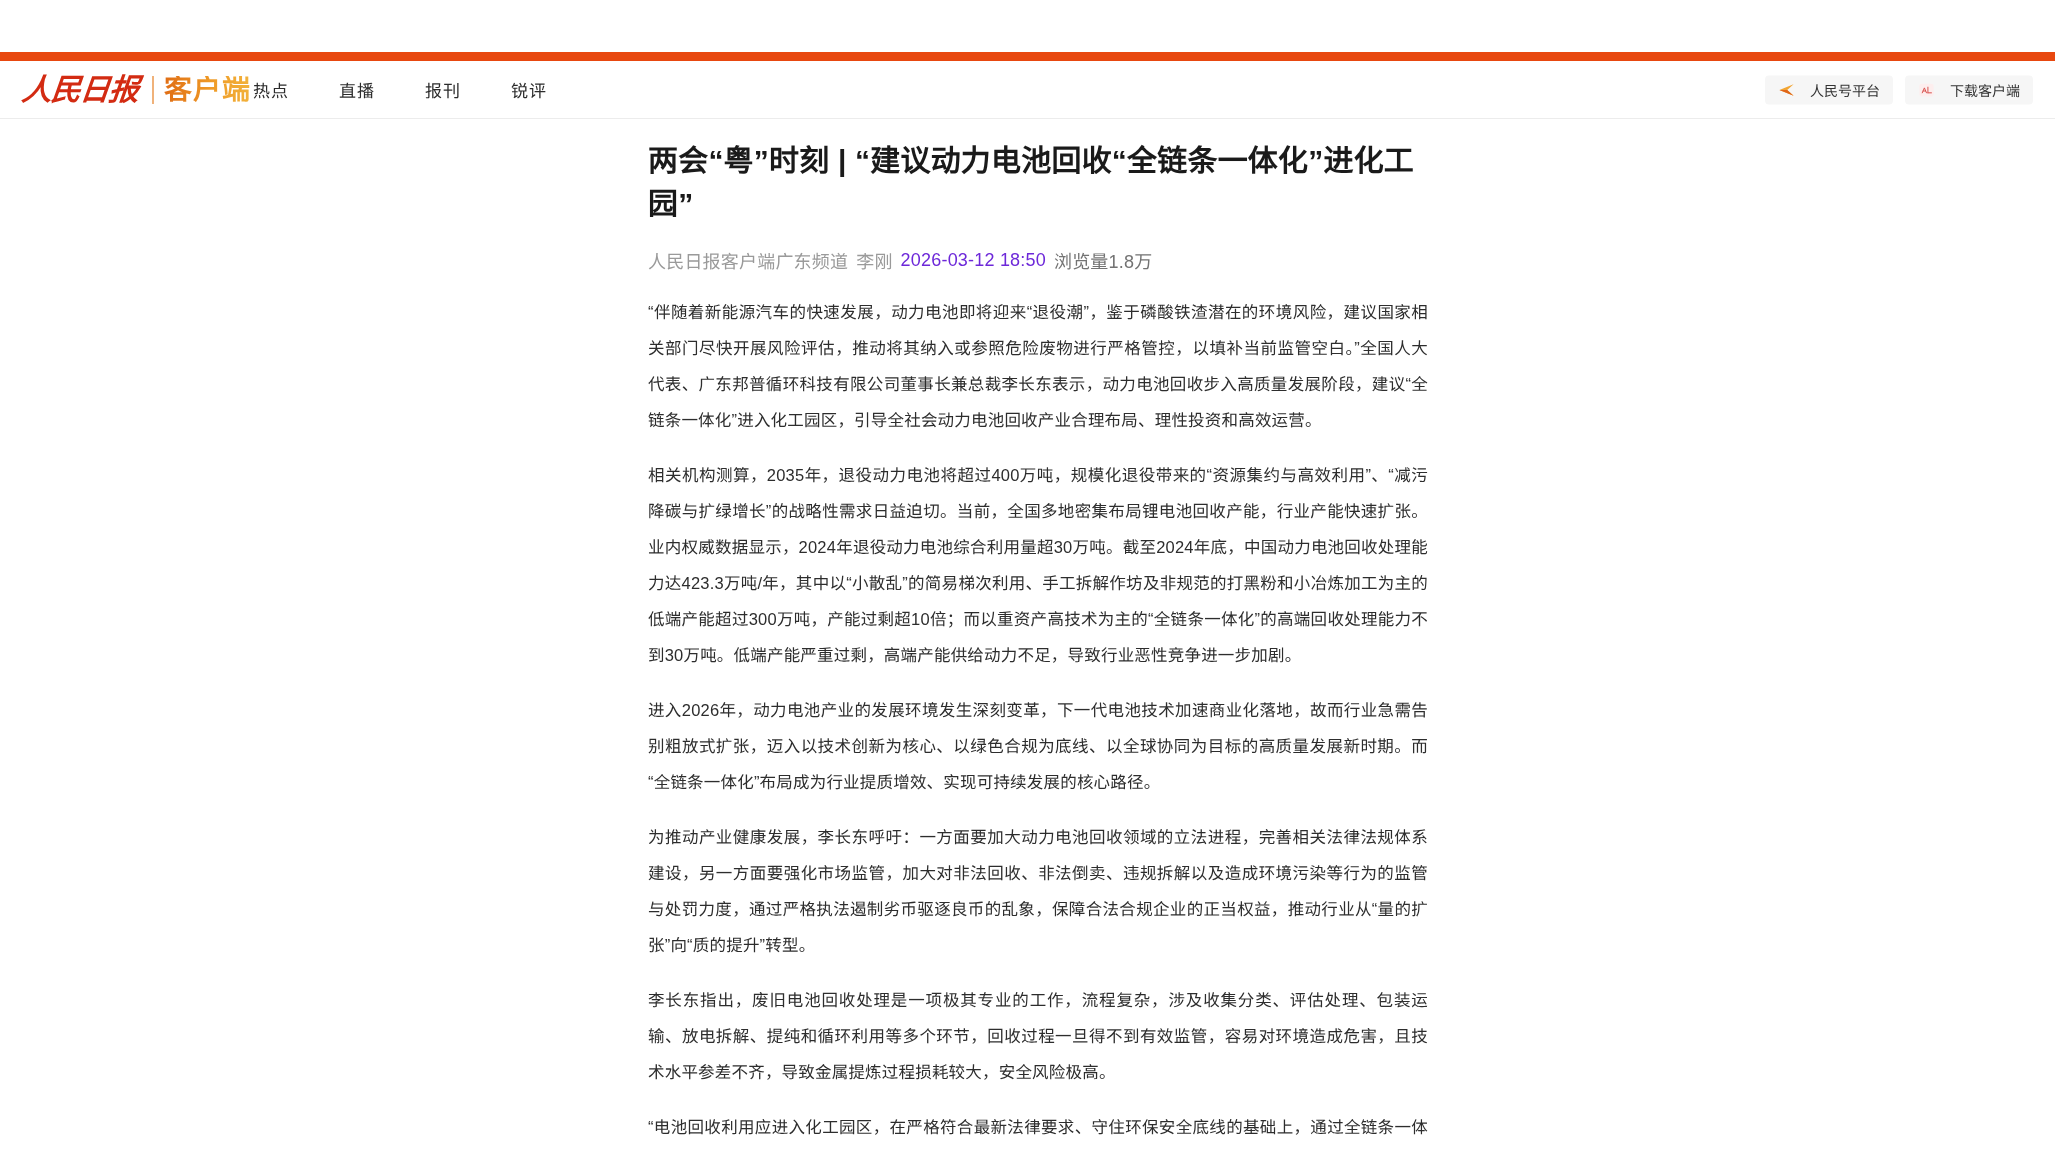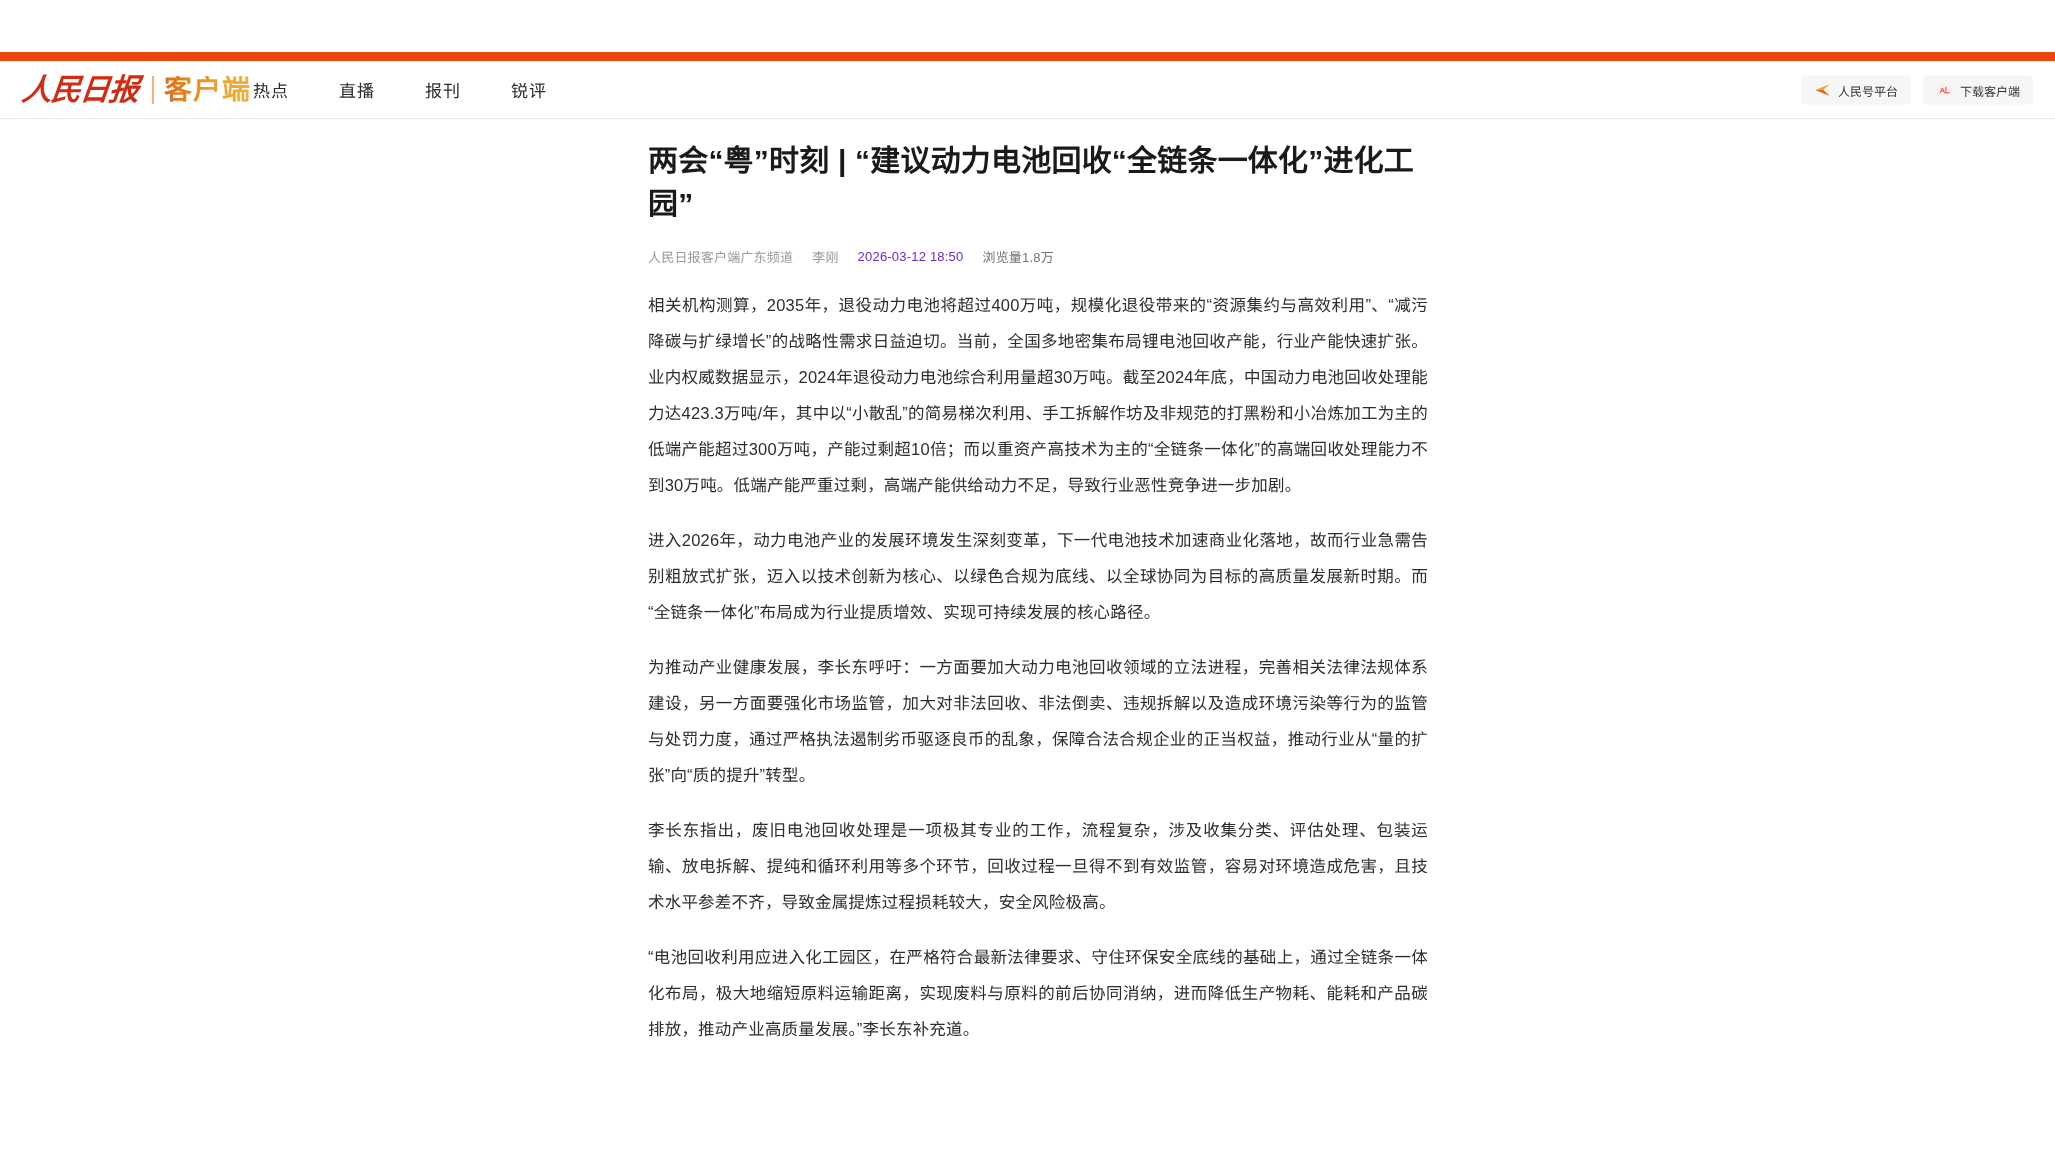--- a/index.html
+++ b/index.html
@@ -85,26 +85,26 @@
 
   .header-actions {
     position: absolute;
     right: 22px; top: 50%;
     transform: translateY(-50%);
     display: flex; align-items: center;
     gap: 12px;
   }
   .hbtn {
     display: flex; align-items: center;
-    gap: 7px;
+    gap: 15px;
     height: 29px;
     padding: 0 13px;
     border-radius: 4px;
     background: #f6f6f6;
-    font-size: 12px;
+    font-size: 14px;
     color: #333;
     white-space: nowrap;
     cursor: pointer;
   }
   .hbtn-icon { width: 17px; height: 17px; display: block; flex: none; }
 
   
   .article {
     position: absolute;
     left: 648px; top: 140px;
@@ -116,22 +116,22 @@
     font-weight: bold;
     color: #1a1a1a;
     line-height: 1.42;
     letter-spacing: 0.2px;
     margin: 0 0 0 0;
     word-break: break-all;
   }
   .article-meta {
     margin-top: 22px;
     display: flex; align-items: center;
-    gap: 19px;
-    font-size: 13px;
+    gap: 8px;
+    font-size: 18px;
     color: #9a9a9a;
     letter-spacing: 0.2px;
   }
   .meta-source { color: #9a9a9a; }
   .meta-author { color: #9a9a9a; text-align: right; }
   .meta-time   { color: #6d28d9; }
   .meta-views  { color: #737373; }
 
   .article-body { margin-top: 22px; }
   .article-body p {
@@ -197,20 +197,21 @@
     <h1 class="article-title">两会“粤”时刻 | “建议动力电池回收“全链条一体化”进化工园”</h1>
 
     <div class="article-meta">
       <span class="meta-source">人民日报客户端广东频道</span>
       <span class="meta-author">李刚</span>
       <span class="meta-time">2026-03-12 18:50</span>
       <span class="meta-views">浏览量1.8万</span>
     </div>
 
     <div class="article-body">
+      <p>“伴随着新能源汽车的快速发展，动力电池即将迎来“退役潮”，鉴于磷酸铁渣潜在的环境风险，建议国家相关部门尽快开展风险评估，推动将其纳入或参照危险废物进行严格管控，以填补当前监管空白。”全国人大代表、广东邦普循环科技有限公司董事长兼总裁李长东表示，动力电池回收步入高质量发展阶段，建议“全链条一体化”进入化工园区，引导全社会动力电池回收产业合理布局、理性投资和高效运营。</p>
       <p>相关机构测算，2035年，退役动力电池将超过400万吨，规模化退役带来的“资源集约与高效利用”、“减污降碳与扩绿增长”的战略性需求日益迫切。当前，全国多地密集布局锂电池回收产能，行业产能快速扩张。业内权威数据显示，2024年退役动力电池综合利用量超30万吨。截至2024年底，中国动力电池回收处理能力达423.3万吨/年，其中以“小散乱”的简易梯次利用、手工拆解作坊及非规范的打黑粉和小冶炼加工为主的低端产能超过300万吨，产能过剩超10倍；而以重资产高技术为主的“全链条一体化”的高端回收处理能力不到30万吨。低端产能严重过剩，高端产能供给动力不足，导致行业恶性竞争进一步加剧。</p>
       <p>进入2026年，动力电池产业的发展环境发生深刻变革，下一代电池技术加速商业化落地，故而行业急需告别粗放式扩张，迈入以技术创新为核心、以绿色合规为底线、以全球协同为目标的高质量发展新时期。而“全链条一体化”布局成为行业提质增效、实现可持续发展的核心路径。</p>
       <p>为推动产业健康发展，李长东呼吁：一方面要加大动力电池回收领域的立法进程，完善相关法律法规体系建设，另一方面要强化市场监管，加大对非法回收、非法倒卖、违规拆解以及造成环境污染等行为的监管与处罚力度，通过严格执法遏制劣币驱逐良币的乱象，保障合法合规企业的正当权益，推动行业从“量的扩张”向“质的提升”转型。</p>
       <p>李长东指出，废旧电池回收处理是一项极其专业的工作，流程复杂，涉及收集分类、评估处理、包装运输、放电拆解、提纯和循环利用等多个环节，回收过程一旦得不到有效监管，容易对环境造成危害，且技术水平参差不齐，导致金属提炼过程损耗较大，安全风险极高。</p>
       <p>“电池回收利用应进入化工园区，在严格符合最新法律要求、守住环保安全底线的基础上，通过全链条一体化布局，极大地缩短原料运输距离，实现废料与原料的前后协同消纳，进而降低生产物耗、能耗和产品碳排放，推动产业高质量发展。”李长东补充道。</p>
 
     </div>
 
   </div>
 

